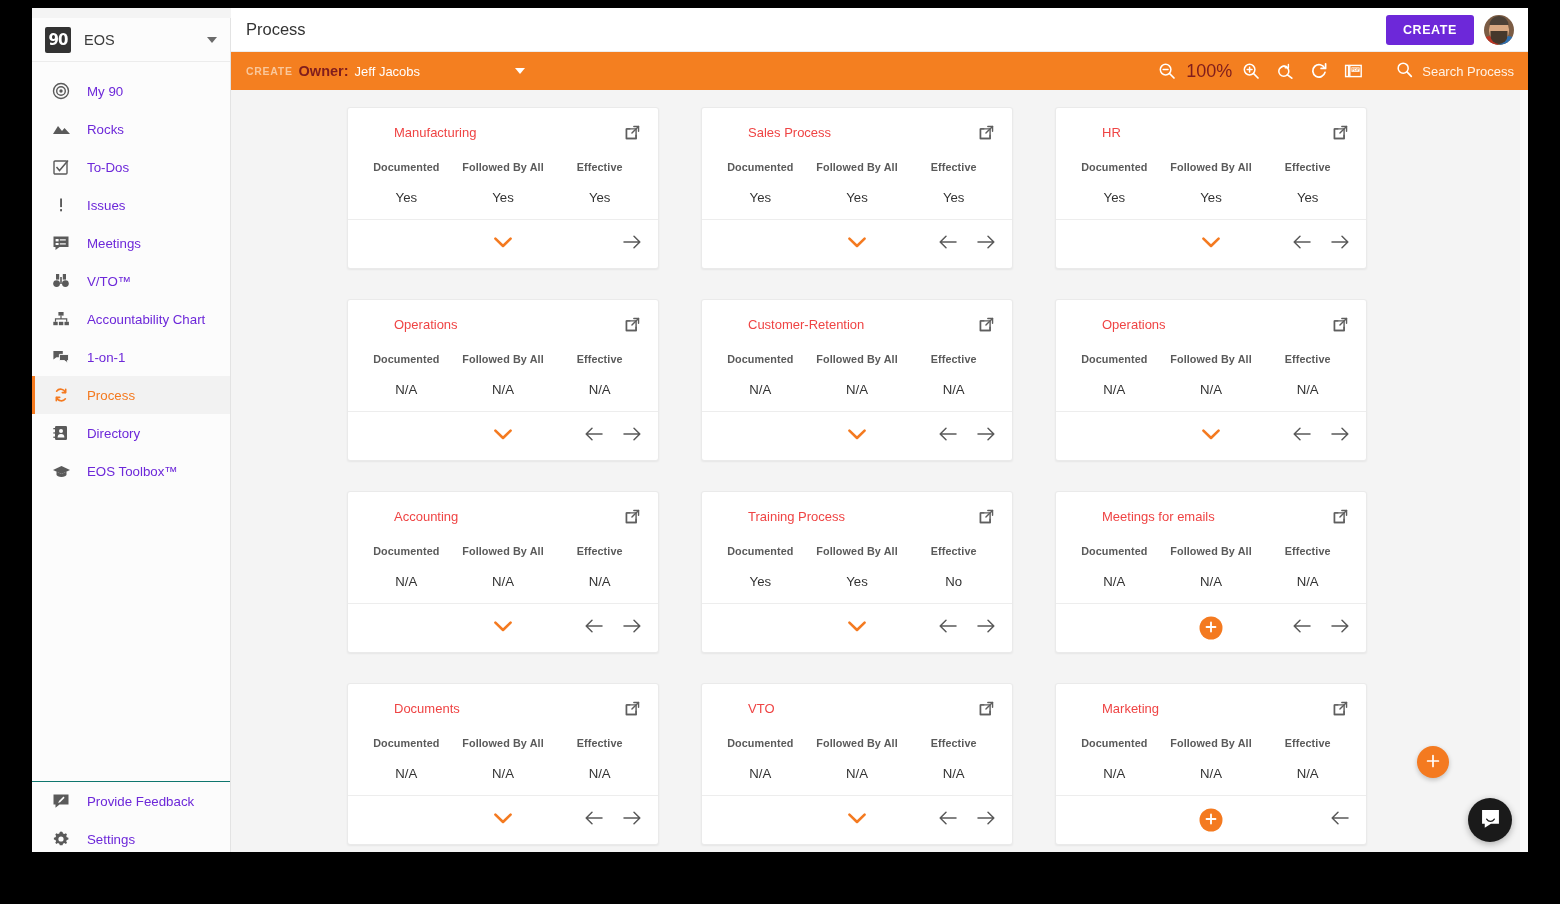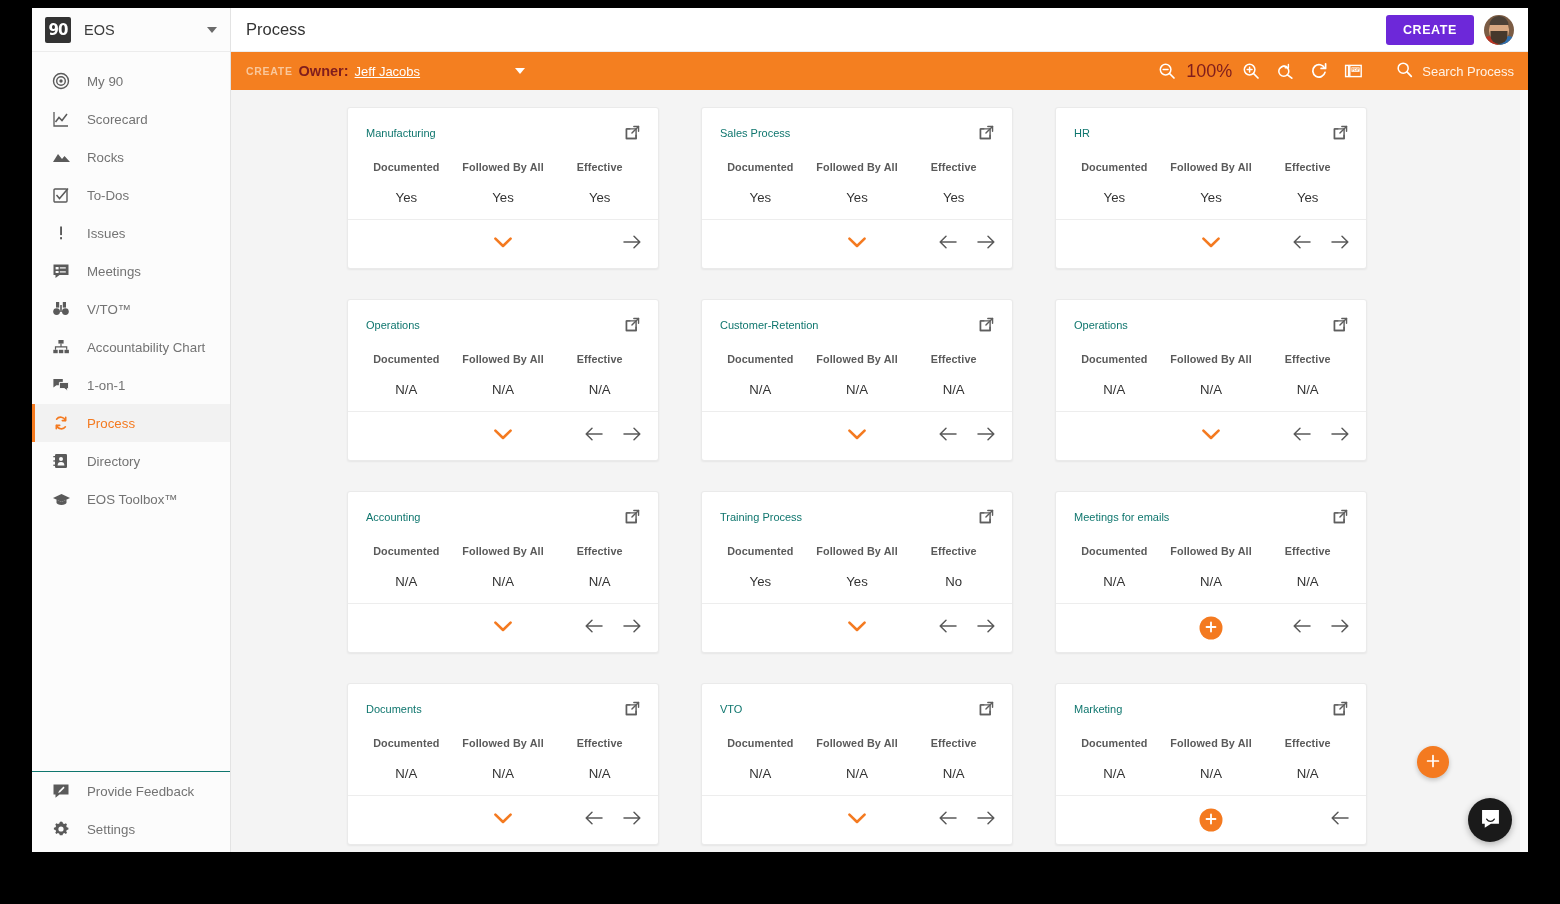--- a/index.html
+++ b/index.html
@@ -12,21 +12,21 @@
   .viewport {
     position: absolute;
     left: 32px; top: 8px;
     width: 1496px; height: 844px;
     background: #f4f4f4;
     overflow: hidden;
   }
 
   
   .sidebar {
-    position: absolute; left: 0; top: 0;
+    position: absolute; left: 0; top: 10px;
     width: 199px; height: 844px;
     background: #fcfcfc;
     border-right: 1px solid #e3e3e3;
   }
   .brand {
     display: flex; align-items: center;
     height: 44px; padding: 0 12px 0 13px;
     border-bottom: 1px solid #ececec;
     position: relative;
   }
@@ -53,21 +53,21 @@
     display: flex; align-items: center;
     height: 38px; padding-left: 16px;
     position: relative; cursor: pointer;
   }
   .nav-item .ico {
     width: 26px; height: 22px; display: flex;
     align-items: center; justify-content: center;
     color: #5a5a5a; flex: none;
   }
   .nav-item .lbl {
-    margin-left: 13px; font-size: 13.3px; color: #737373;
+    margin-left: 13px; font-size: 13.3px; color: #6d28d9;
     white-space: nowrap;
   }
   .nav-item.active { background: #f2f2f2; }
   .nav-item.active:before {
     content: ""; position: absolute; left: 0; top: 0;
     width: 3px; height: 100%; background: #f47a20;
   }
   .nav-item.active .lbl { color: #f47a20; }
   .nav-item.active .ico { color: #f47a20; }
   .nav-bottom {
@@ -140,21 +140,21 @@
     display: flex; align-items: center;
     padding: 0 14px 0 15px; color: #fff;
   }
   .filters-label {
     font-size: 10.5px; letter-spacing: 0.7px;
     color: #f9c79b; font-weight: bold;
   }
   .owner-label {
     margin-left: 6px; font-size: 14.5px; font-weight: bold; color: #7f1d1d;
   }
-  .owner-value { margin-left: 6px; font-size: 13px; color: #fff; text-decoration: underline; }
+  .owner-value { margin-left: 6px; font-size: 13px; color: #fff; }
   .owner-caret {
     margin-left: 95px;
     width: 0; height: 0;
     border-left: 5px solid transparent;
     border-right: 5px solid transparent;
     border-top: 6px solid #fff;
   }
   .filters-right {
     margin-left: auto; display: flex; align-items: center; gap: 0;
   }
@@ -186,22 +186,23 @@
     border: 1px solid #eaeaea;
     border-radius: 3px;
     box-shadow: 0 1px 2px rgba(0,0,0,0.06);
     display: flex; flex-direction: column;
   }
   .card-head {
     display: flex; align-items: flex-start;
     padding: 16px 17px 0 18px;
   }
   .card-title {
-    color: #0f766e; font-size: 11px;
+    color: #ef4444; font-size: 13px;
     line-height: 18px;
+    margin-left: 28px;
   }
   .ext-icon { margin-left: auto; color: #5e5e5e; cursor: pointer; }
   .card-body { padding: 16px 10px 14px 10px; }
   .metric-row {
     display: grid; grid-template-columns: 1fr 1fr 1fr;
     text-align: center;
   }
   .metric-label {
     font-size: 10.8px; font-weight: bold; color: #5a5a5a;
     letter-spacing: 0.1px;
@@ -275,29 +276,20 @@
         <span class="ico">
           <svg width="18" height="18" viewBox="0 0 18 18">
               <circle cx="9" cy="9" r="7.5" fill="none" stroke="currentColor" stroke-width="1.4"></circle>
               <circle cx="9" cy="9" r="4.3" fill="none" stroke="currentColor" stroke-width="1.4"></circle>
               <circle cx="9" cy="9" r="1.7" fill="currentColor"></circle>
             </svg>
         </span>
         <span class="lbl">My 90</span>
       </div>
 
-      <div class="nav-item">
-        <span class="ico">
-          <svg width="18" height="18" viewBox="0 0 18 18">
-              <path d="M2 2 L2 16 L16 16" fill="none" stroke="currentColor" stroke-width="1.3"></path>
-              <path d="M3.5 12 L7 7.5 L10 10.5 L15 4" fill="none" stroke="currentColor" stroke-width="1.5"></path>
-            </svg>
-        </span>
-        <span class="lbl">Scorecard</span>
-      </div>
 
       <div class="nav-item">
         <span class="ico">
           <svg width="19" height="18" viewBox="0 0 19 18">
               <path d="M1 14 L6 6 L10 11 L12.5 8 L18 14 Z" fill="currentColor"></path>
             </svg>
         </span>
         <span class="lbl">Rocks</span>
       </div>
 

